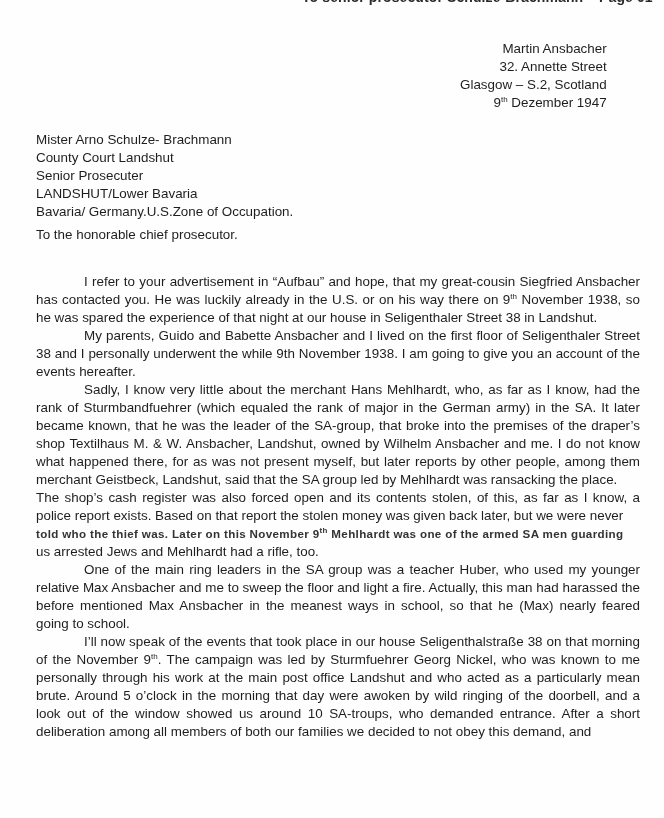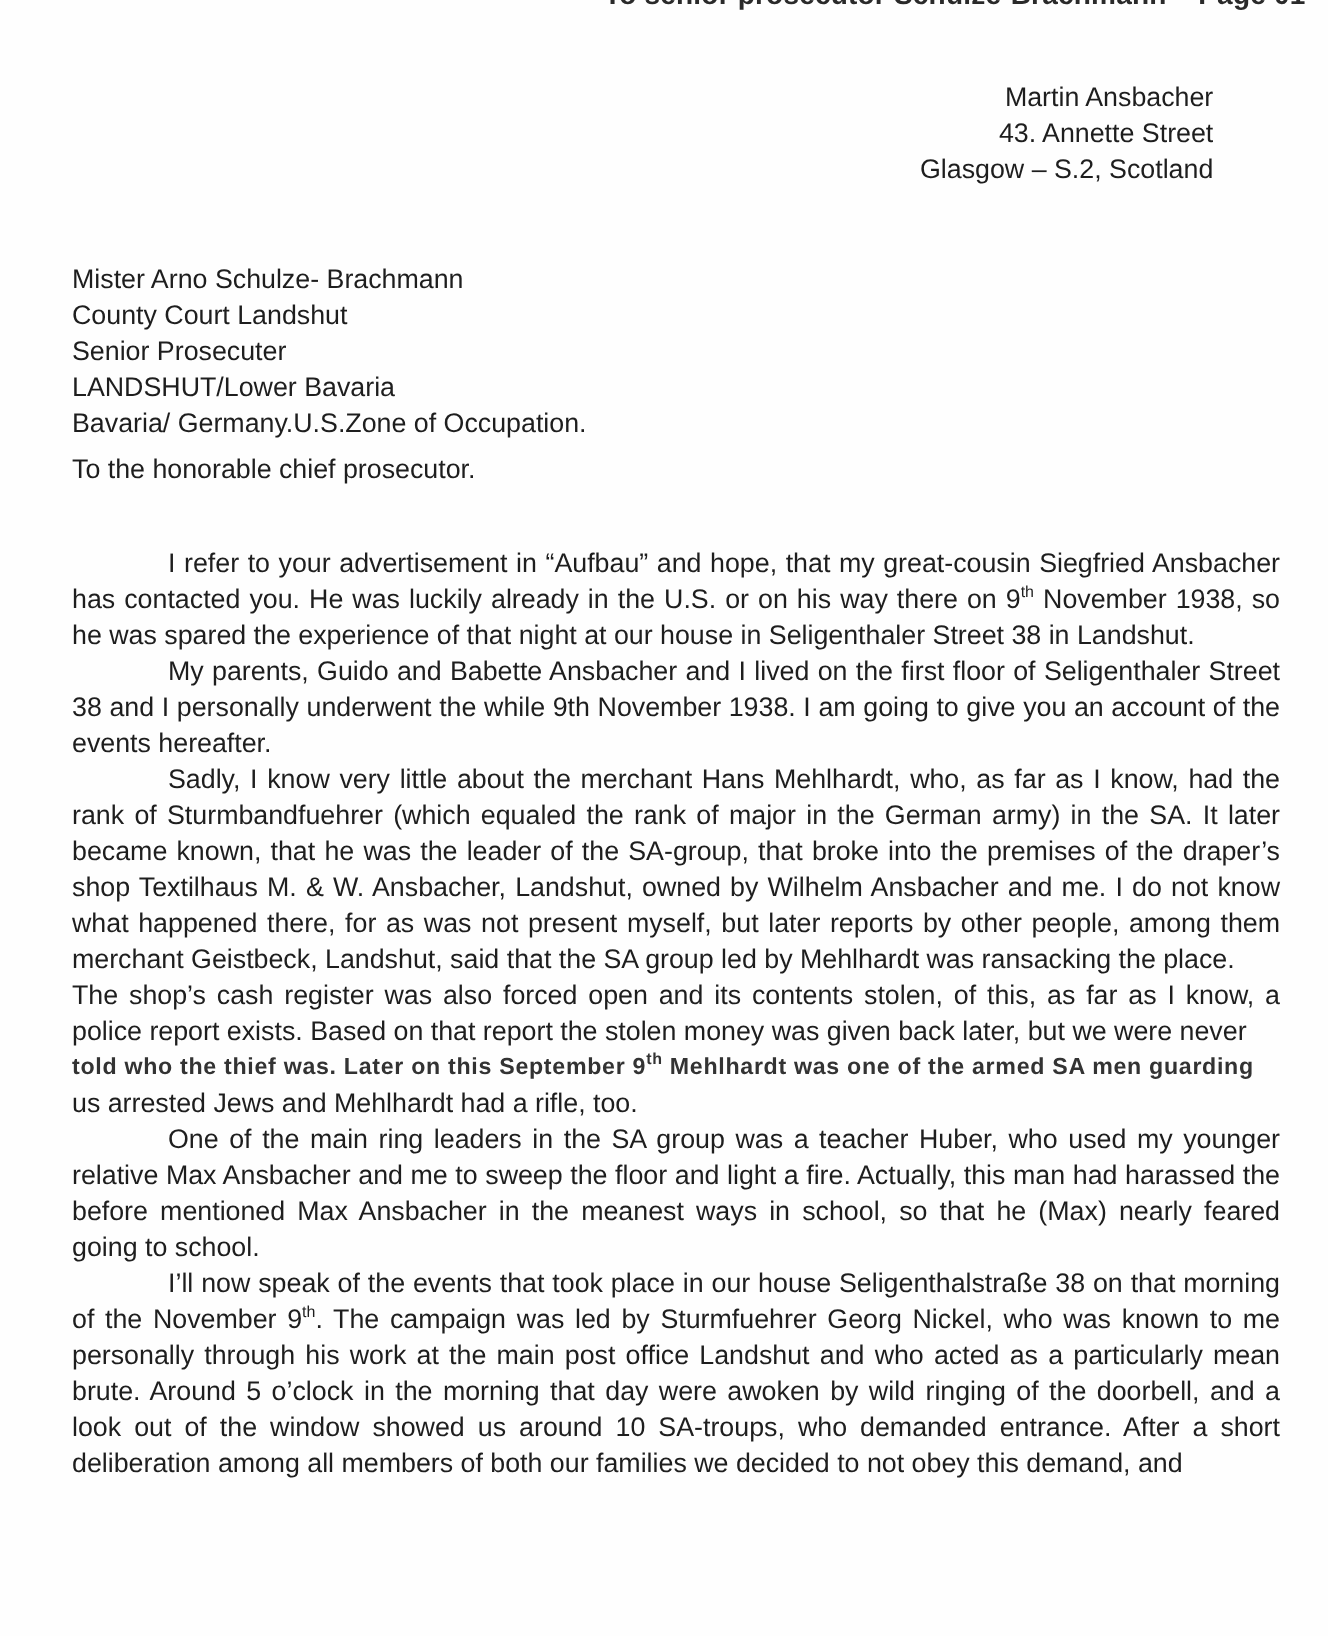--- a/index.html
+++ b/index.html
@@ -84,38 +84,39 @@
   </style>
 </head>
 <body>
 
 <div class="page">
 
   <div class="header-clipped">To senior prosecutor Schulze-Brachmann – Page 01</div>
 
   <div class="sender">
     <div>Martin Ansbacher</div>
-    <div>43. Annette Street</div>
+    <div>32. Annette Street</div>
     <div>Glasgow – S.2, Scotland</div>
+    <div><span>9</span><sup>th</sup><span> Dezember 1947</span></div>
   </div>
 
   <div class="recipient">
     <div>Mister Arno Schulze- Brachmann</div>
     <div>County Court Landshut</div>
     <div>Senior Prosecuter</div>
     <div>LANDSHUT/Lower Bavaria</div>
     <div>Bavaria/ Germany.U.S.Zone of Occupation.</div>
   </div>
 
   <div class="salutation">To the honorable chief prosecutor.</div>
 
   <div class="body">
     <p class="indent"><span>I refer to your advertisement in “Aufbau” and hope, that my great-cousin Siegfried Ansbacher has contacted you. He was luckily already in the U.S. or on his way there on 9</span><sup>th</sup><span> November 1938, so he was spared the experience of that night at our house in Seligenthaler Street 38 in Landshut.</span></p>
     <p class="indent">My parents, Guido and Babette Ansbacher and I lived on the first floor of Seligenthaler Street 38 and I personally underwent the while 9th November 1938. I am going to give you an account of the events hereafter.</p>
     <p class="indent">Sadly, I know very little about the merchant Hans Mehlhardt, who, as far as I know, had the rank of Sturmbandfuehrer (which equaled the rank of major in the German army) in the SA. It later became known, that he was the leader of the SA-group, that broke into the premises of the draper’s shop Textilhaus M. &amp; W. Ansbacher, Landshut, owned by Wilhelm Ansbacher and me. I do not know what happened there, for as was not present myself, but later reports by other people, among them merchant Geistbeck, Landshut, said that the SA group led by Mehlhardt was ransacking the place.</p>
     <p>The shop’s cash register was also forced open and its contents stolen, of this, as far as I know, a police report exists. Based on that report the stolen money was given back later, but we were never</p>
-    <p class="small-line"><span>told who the thief was. Later on this September 9</span><sup>th</sup><span> Mehlhardt was one of the armed SA men guarding</span></p>
+    <p class="small-line"><span>told who the thief was. Later on this November 9</span><sup>th</sup><span> Mehlhardt was one of the armed SA men guarding</span></p>
     <p>us arrested Jews and Mehlhardt had a rifle, too.</p>
     <p class="indent">One of the main ring leaders in the SA group was a teacher Huber, who used my younger relative Max Ansbacher and me to sweep the floor and light a fire. Actually, this man had harassed the before mentioned Max Ansbacher in the meanest ways in school, so that he (Max) nearly feared going to school.</p>
     <p class="indent"><span>I’ll now speak of the events that took place in our house Seligenthalstraße 38 on that morning of the November 9</span><sup>th</sup><span>. The campaign was led by Sturmfuehrer Georg Nickel, who was known to me personally through his work at the main post office Landshut and who acted as a particularly mean brute. Around 5 o’clock in the morning that day were awoken by wild ringing of the doorbell, and a look out of the window showed us around 10 SA-troups, who demanded entrance. After a short deliberation among all members of both our families  we decided to not obey this demand, and</span></p>
   </div>
 
 </div>
 
 </body></html>

